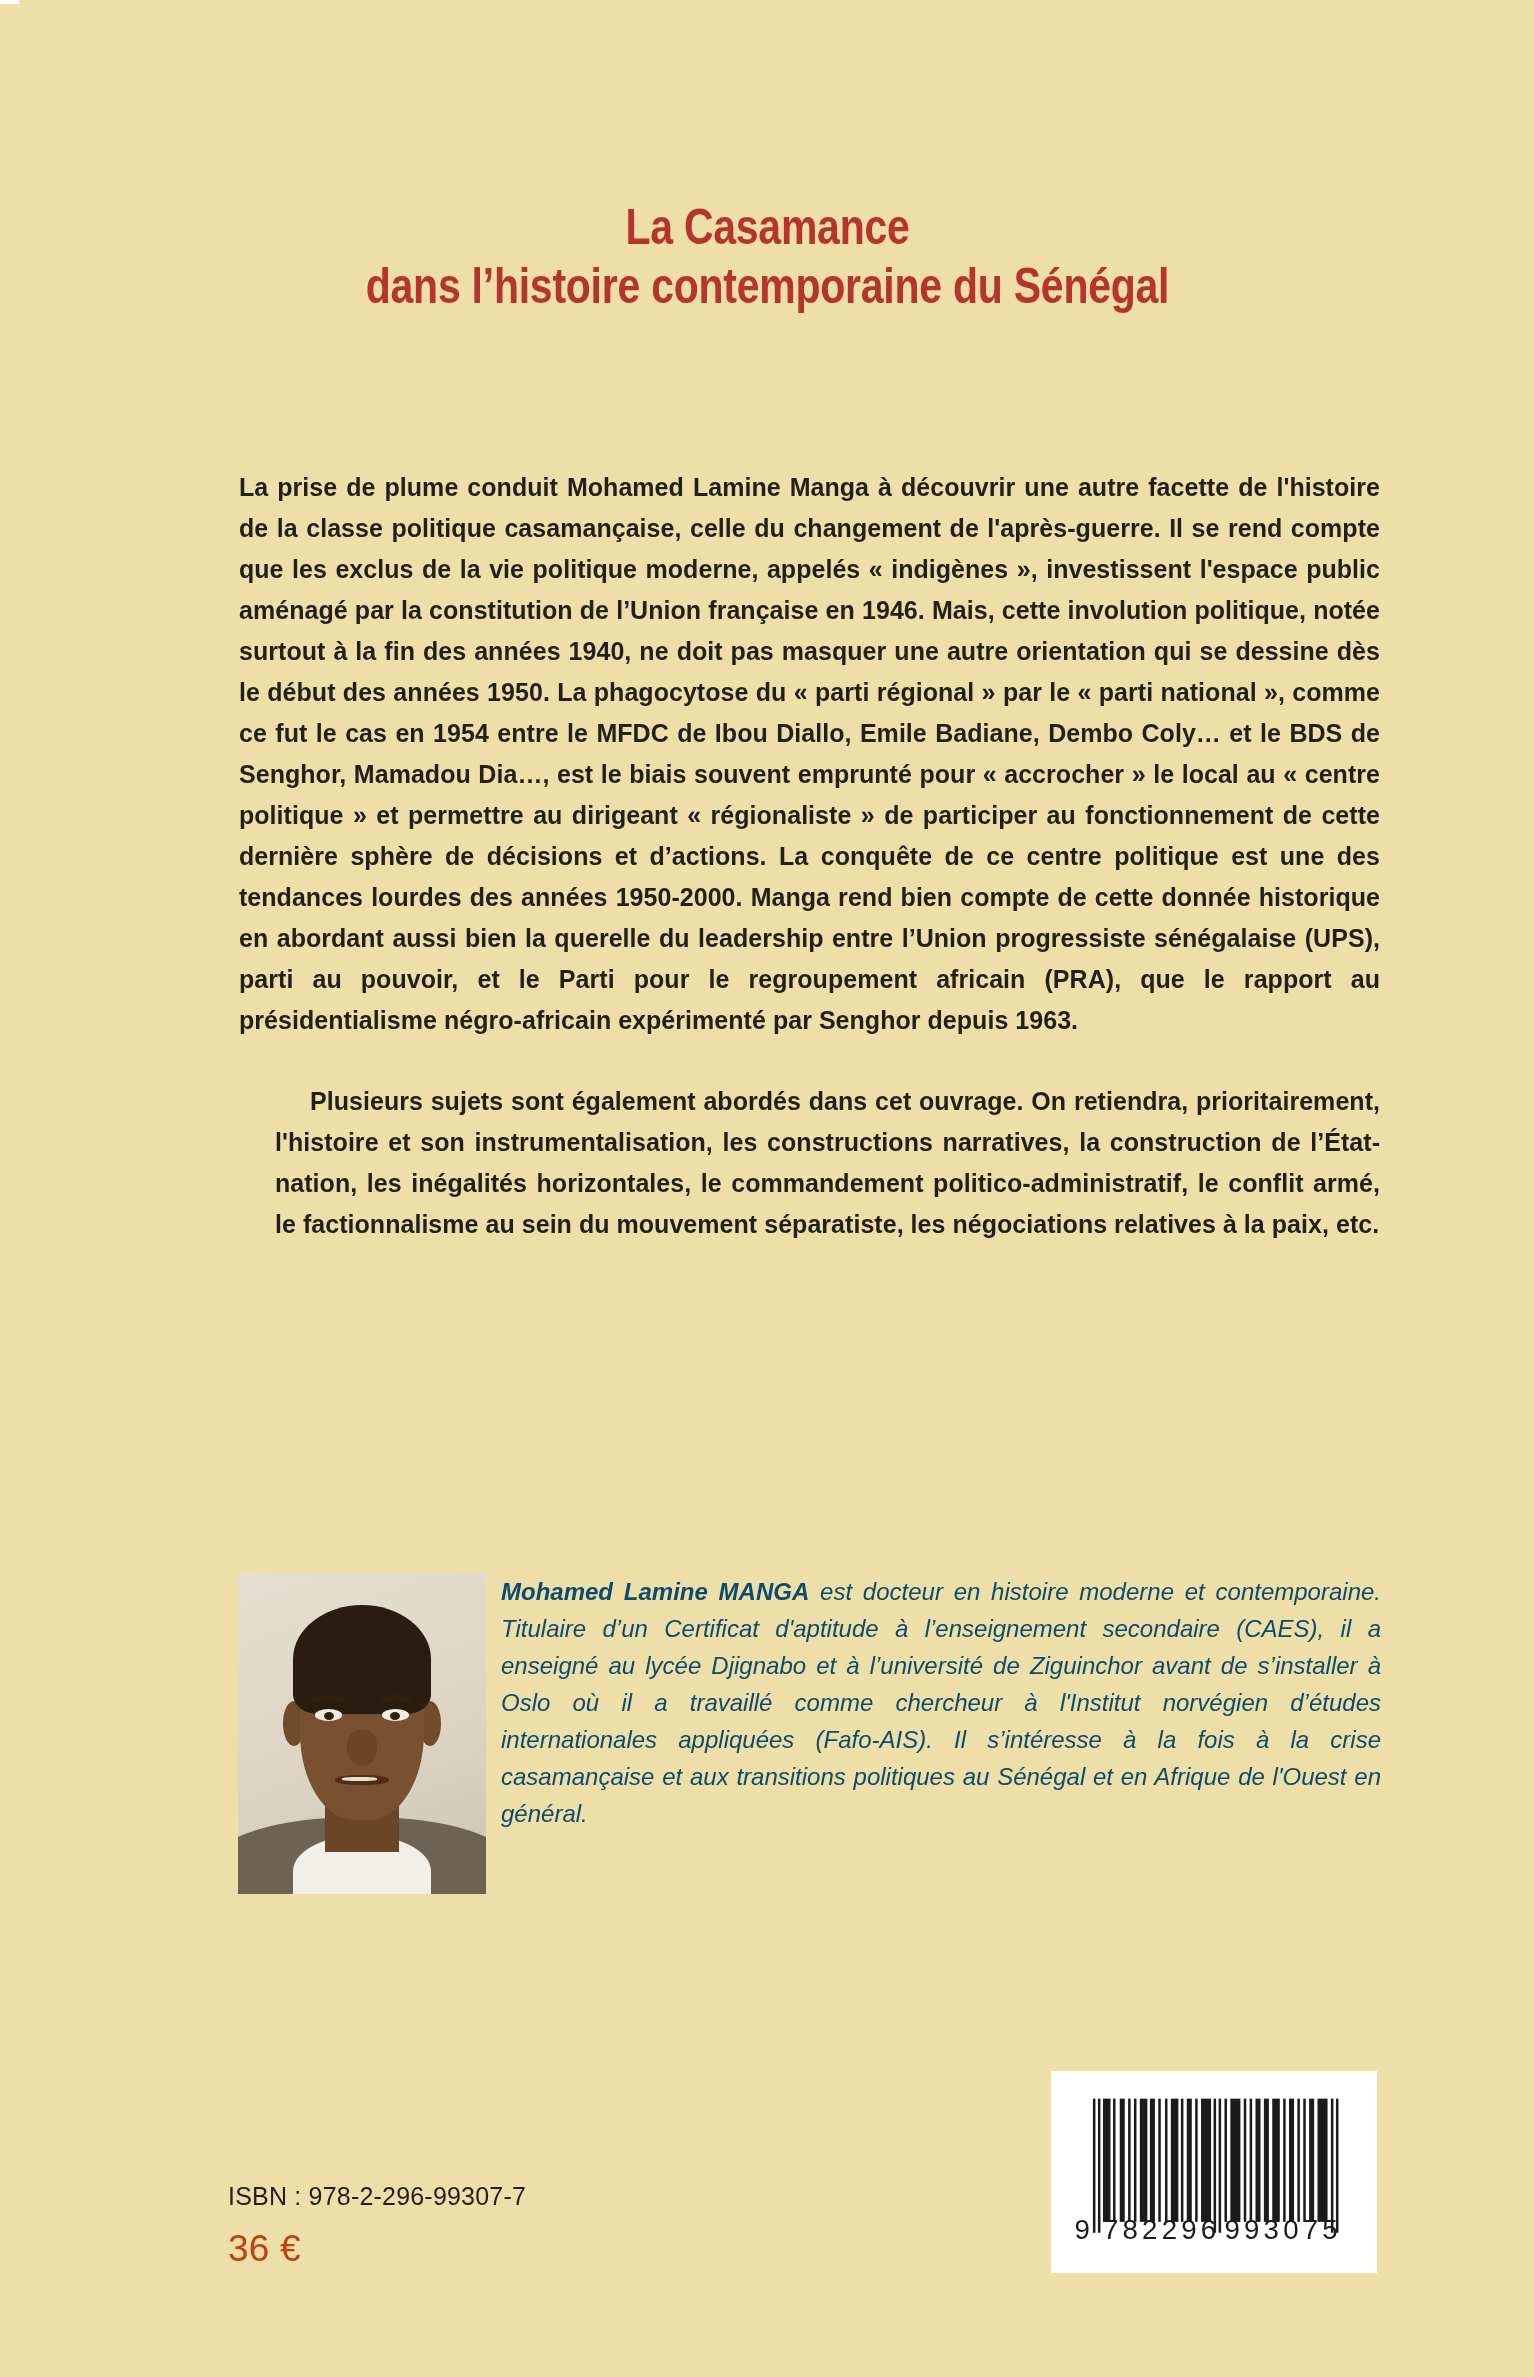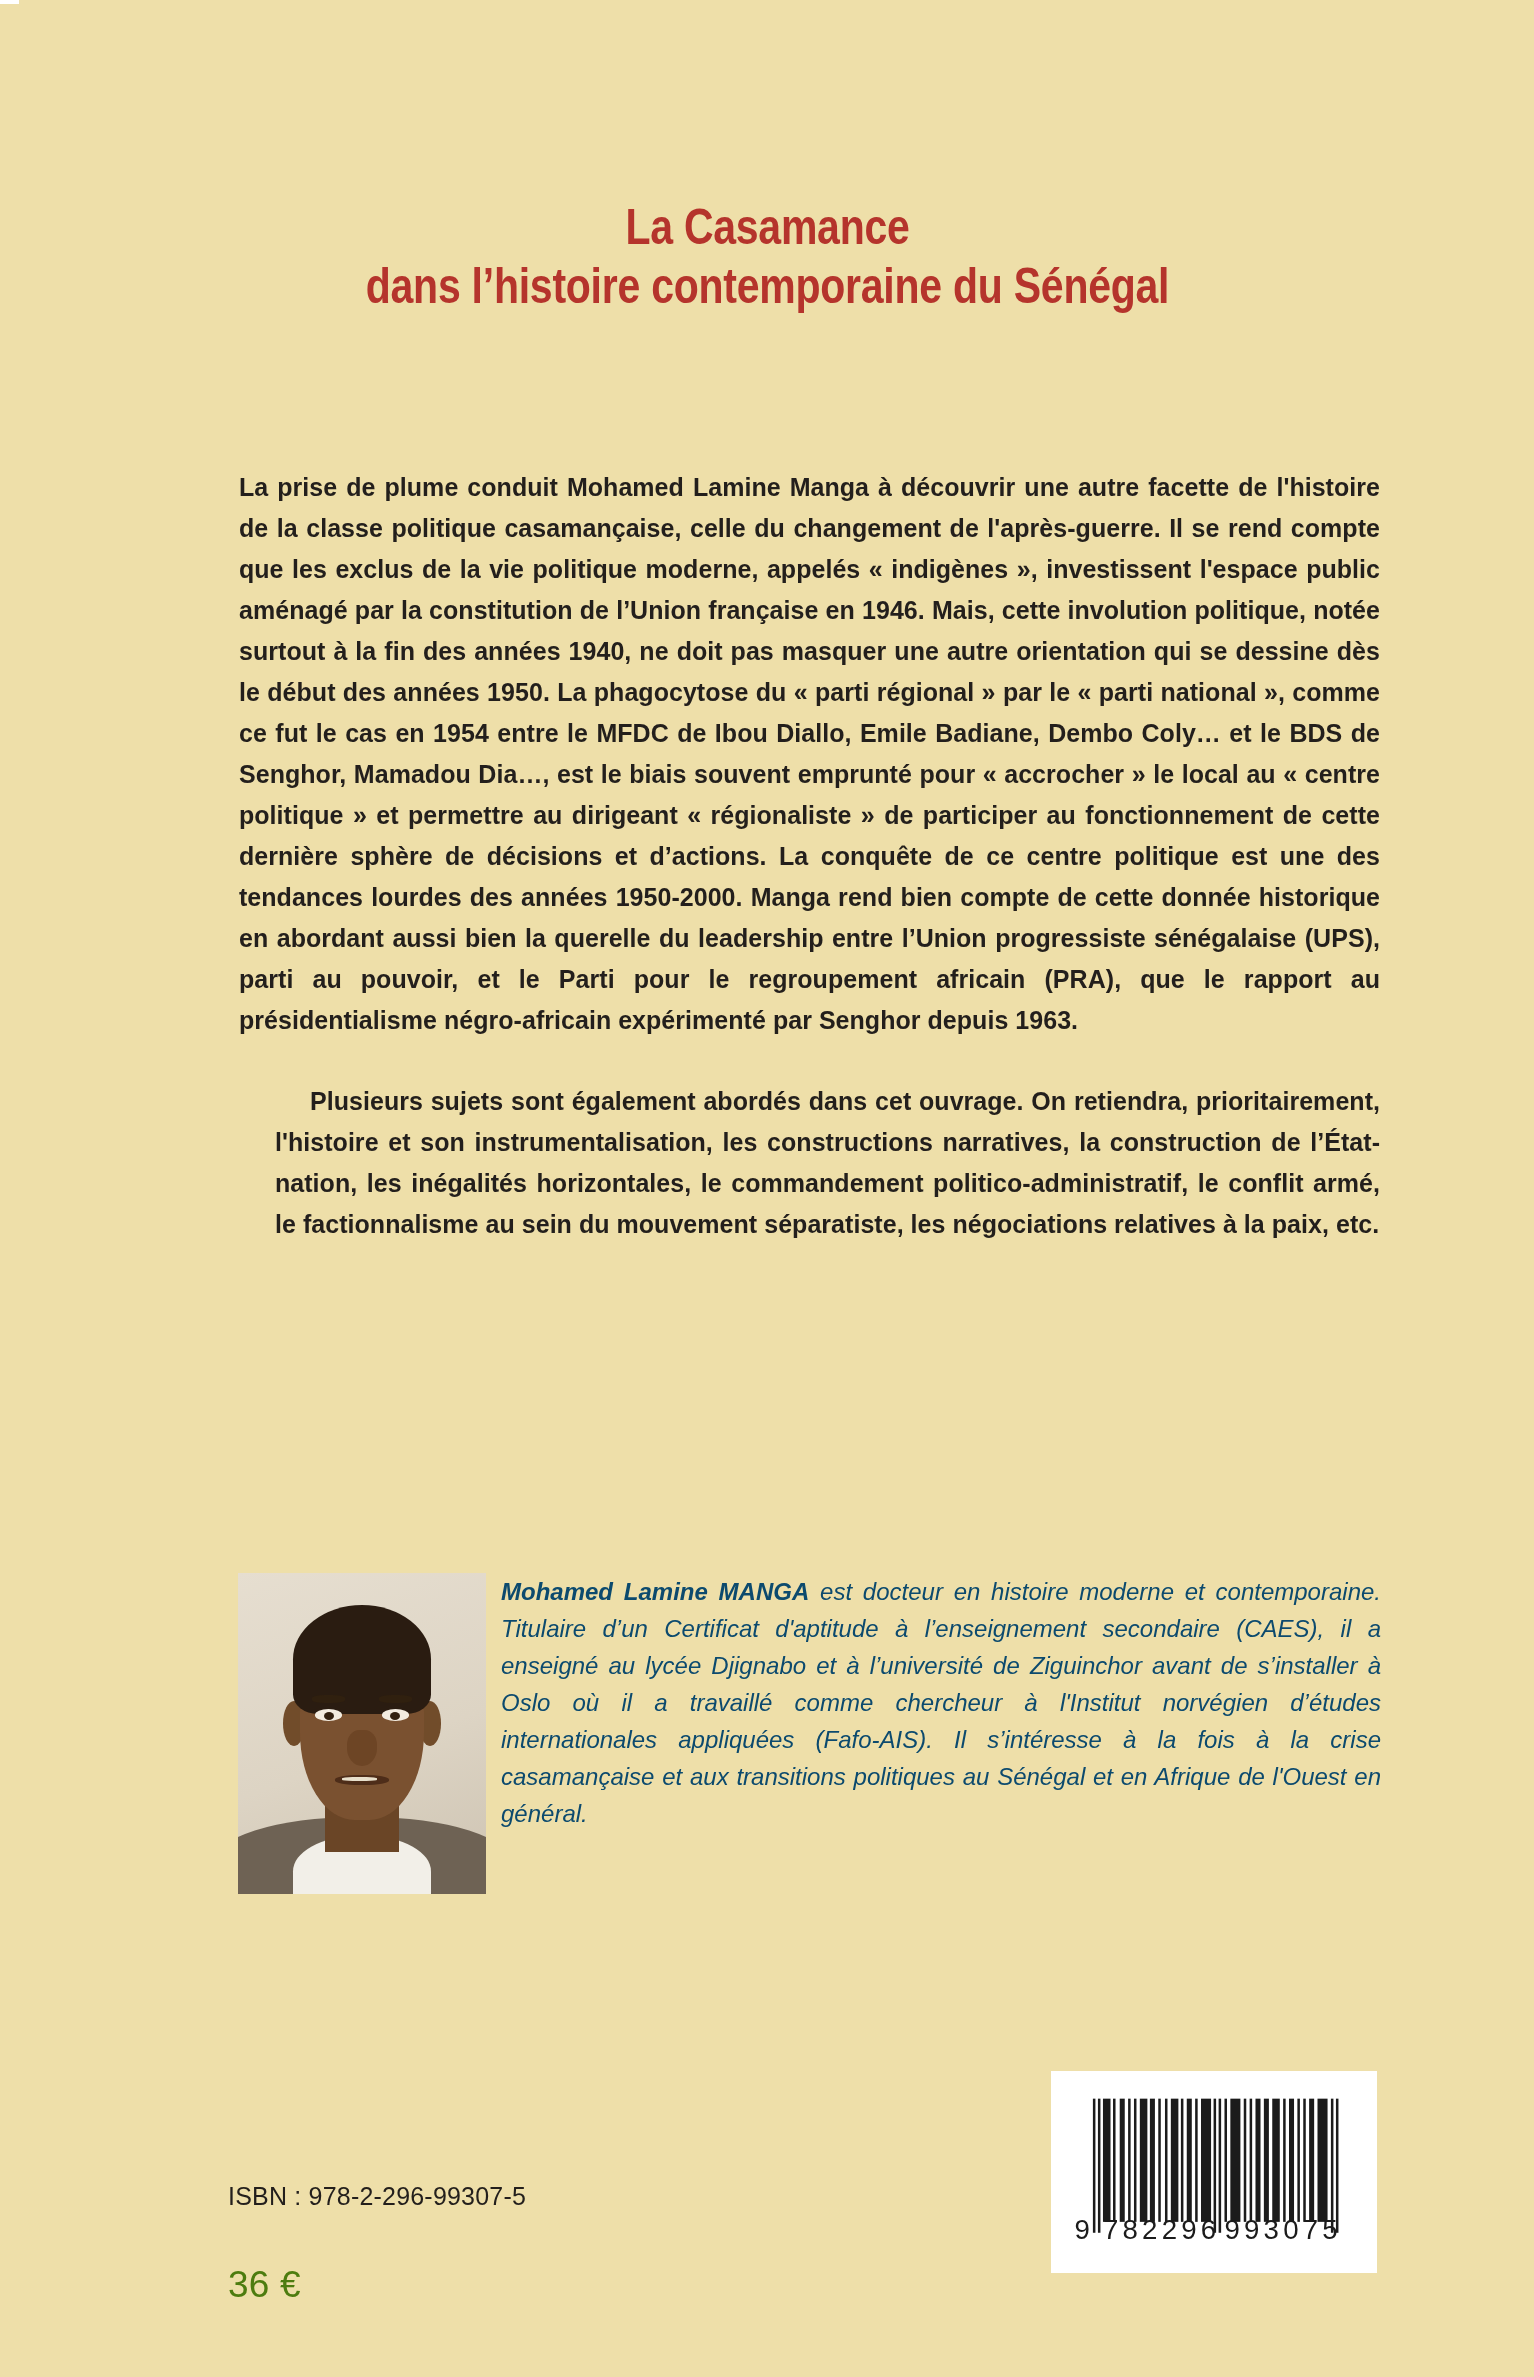--- a/index.html
+++ b/index.html
@@ -232,25 +232,24 @@
     top: 2182px;
     color: #231f1c;
     font-family: "Liberation Sans", sans-serif;
     font-size: 25px;
     letter-spacing: 0.2px;
   }
   .price-line {
     position: absolute;
     left: 228px;
     top: 2228px;
-    color: #4d7c0f;
+    color: #c2410c;
     font-family: "Liberation Sans", sans-serif;
     font-size: 37px;
     letter-spacing: 0.2px;
-    margin-top: 36px;
   }
 
   
   .barcode-box {
     position: absolute;
     left: 1051px;
     top: 2071px;
     width: 326px;
     height: 202px;
     background: #ffffff;
@@ -300,21 +299,21 @@
       <div class="ph-pupil-r"></div>
       <div class="ph-nose"></div>
       <div class="ph-mouth"></div>
       <div class="ph-teeth"></div>
     </div>
     <div class="author-bio">
       <span class="name">Mohamed Lamine MANGA</span><span> est docteur en histoire moderne et contemporaine. Titulaire d’un Certificat d'aptitude à l’enseignement secondaire (CAES), il a enseigné au lycée Djignabo et à l’université de Ziguinchor avant de s’installer à Oslo où il a travaillé comme chercheur à l'Institut norvégien d’études internationales appliquées (Fafo-AIS). Il s’intéresse à la fois à la crise casamançaise et aux transitions politiques au Sénégal et en Afrique de l'Ouest en général.</span>
     </div>
   </div>
 
-  <div class="isbn-line">ISBN : 978-2-296-99307-5</div>
+  <div class="isbn-line">ISBN : 978-2-296-99307-7</div>
   <div class="price-line">36 €</div>
 
   <div class="barcode-box">
     <svg class="barcode-svg" viewBox="0 0 389 241" preserveAspectRatio="none">
       <rect x="0" y="0" width="389" height="241" fill="#ffffff"></rect>
       <g fill="#1b1b1b">
 
         <rect x="50" y="33" width="3" height="160"></rect>
         <rect x="56" y="33" width="3" height="160"></rect>
 

